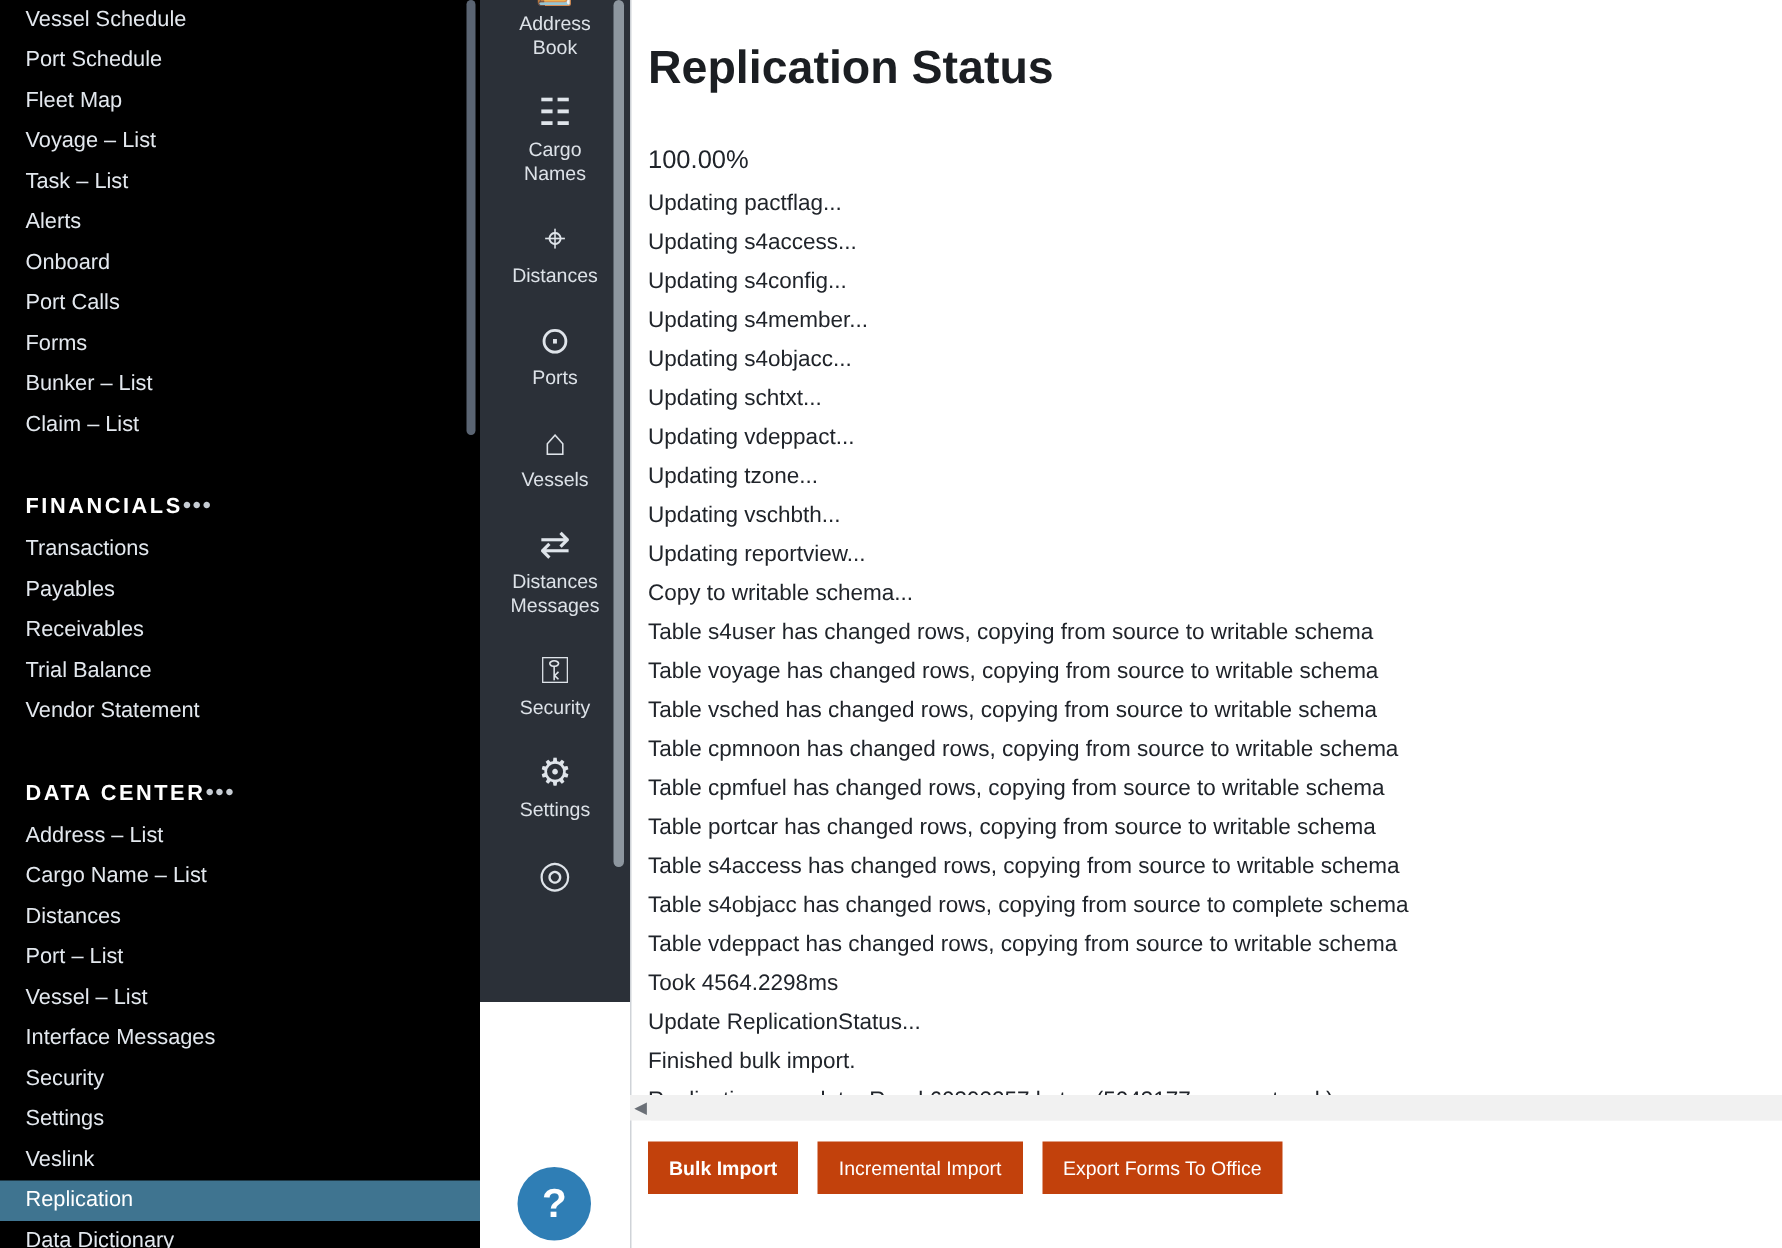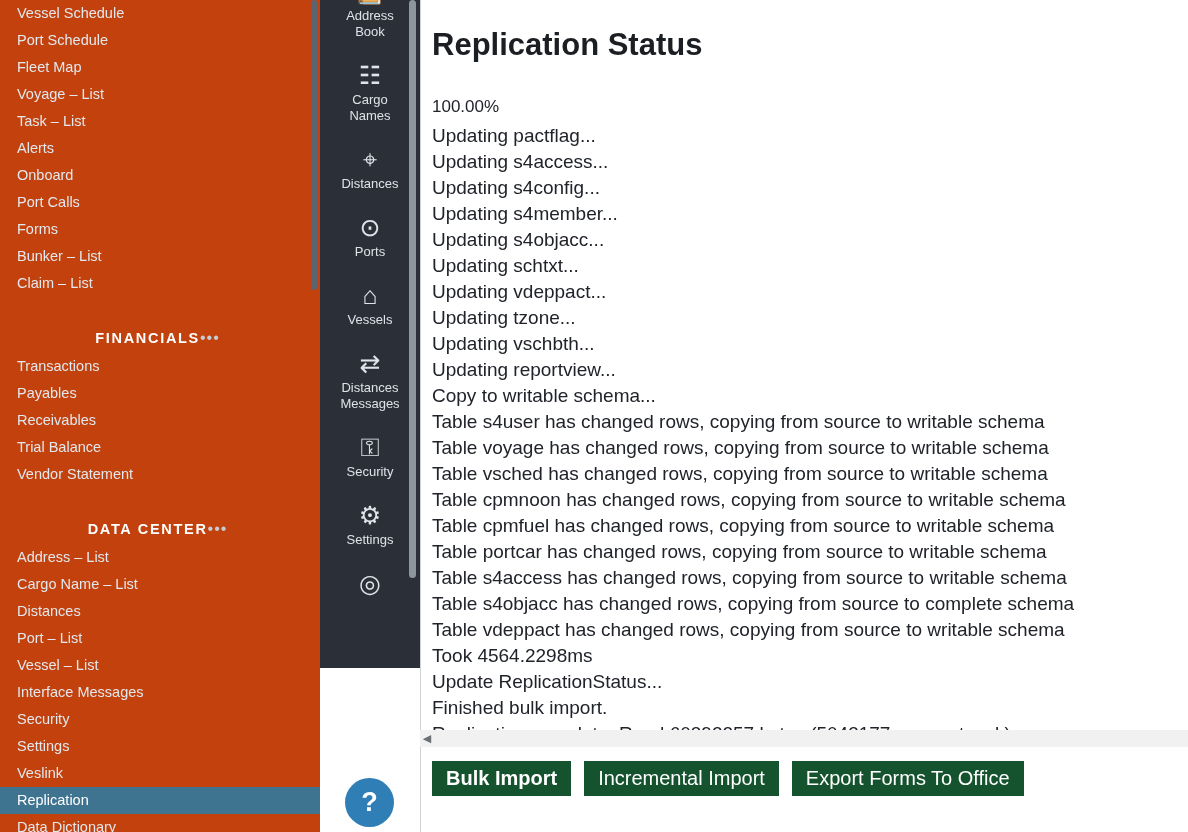--- a/index.html
+++ b/index.html
@@ -15,21 +15,21 @@
     width: 1188px;
     height: 832px;
     display: flex;
     background: #ffffff;
   }
 
   
   .sidebar {
     width: 320px;
     height: 832px;
-    background: #c2410c;
+    background: #000000;
     color: #d8dde3;
     position: relative;
     overflow: hidden;
     flex: 0 0 320px;
   }
   .nav-item {
     height: 27px;
     line-height: 27px;
     padding: 0 10px 0 17px;
     font-size: 14.5px;
@@ -39,21 +39,21 @@
   }
   .nav-item.selected {
     background: #3f7490;
     color: #ffffff;
   }
   .nav-section {
     height: 30px;
     margin-top: 26px;
     display: flex;
     align-items: center;
-    justify-content: center;
+    justify-content: flex-start;
     padding: 0 22px 0 17px;
   }
   .nav-section .title {
     font-size: 14.5px;
     letter-spacing: 1.7px;
     font-weight: bold;
     color: #ffffff;
   }
   .nav-section .dots {
     color: #c6ccd3;
@@ -163,21 +163,21 @@
     color: #1b1e22;
     padding: 6px 0 0 12px;
   }
   .progress-text {
     font-size: 17px;
     color: #20242a;
     padding: 13px 0 6px 12px;
   }
   .log {
     padding: 0 0 0 12px;
-    font-size: 19px;
+    font-size: 15px;
     line-height: 26px;
     color: #20242a;
     white-space: nowrap;
   }
   .hsb {
     position: absolute;
     left: 0;
     top: 730px;
     width: 770px;
     height: 17px;
@@ -198,26 +198,26 @@
     background: #f1f1f1;
   }
   .buttons {
     position: absolute;
     left: 12px;
     top: 761px;
     display: flex;
     gap: 13px;
   }
   .btn {
-    background: #14532d;
+    background: #c2410c;
     color: #ffffff;
     border: none;
     height: 35px;
     padding: 0 14px;
-    font-size: 20px;
+    font-size: 13px;
     font-family: "Liberation Sans", sans-serif;
     cursor: pointer;
   }
   .btn.bold { font-weight: bold; }
   .divider {
     position: absolute;
     left: 0; top: 0;
     width: 1px; height: 832px;
     background: #cfd3d8;
   }

